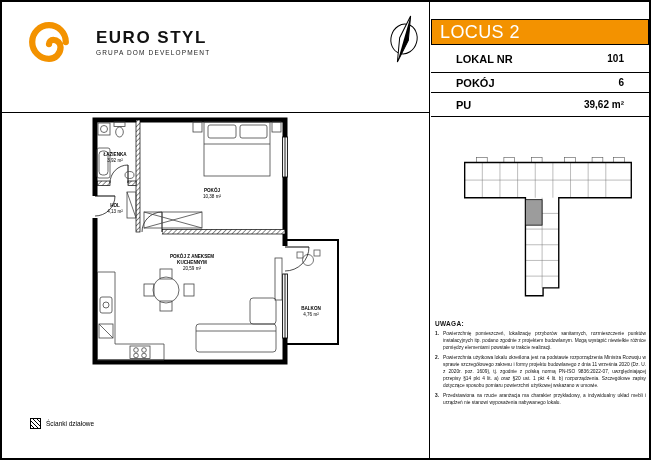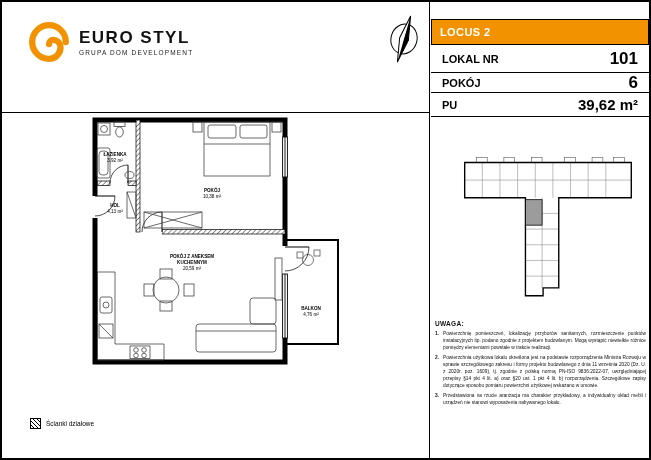--- a/index.html
+++ b/index.html
@@ -6,33 +6,33 @@
   html,body{background:#9a9a9a}
   body{font-family:"Liberation Sans",sans-serif}
   .page{position:relative;width:651px;height:460px;background:#fff;border:2px solid #000;overflow:hidden;margin:0 auto}
   .abs{position:absolute}
 
   
   .hline-left{position:absolute;left:0;top:110px;width:427px;height:1px;background:#000}
   .vline-main{position:absolute;left:427px;top:0;width:1px;height:100%;background:#000}
 
   
-  .logo{position:absolute;left:26px;top:19px;display:flex;align-items:center;gap:9px}
+  .logo{position:absolute;left:26px;top:19px;display:flex;align-items:center;gap:26px}
   .logo-name{font-size:17px;font-weight:bold;letter-spacing:1.5px;color:#111;line-height:1}
   .logo-tag{font-size:6.5px;letter-spacing:1.15px;color:#222;margin-top:3px}
 
   
   .banner{position:absolute;left:429px;top:17px;width:218px;height:26px;background:#F39200;border:1px solid #000;display:flex;align-items:center;padding-left:8px}
-  .banner span{color:#fff;font-weight:bold;font-size:11px;letter-spacing:.4px}
+  .banner span{color:#fff;font-weight:normal;font-size:18px;letter-spacing:.4px}
   .info-table{position:absolute;left:429px;top:43px;width:218px}
-  .row{display:flex;justify-content:space-between;align-items:center;border-bottom:1px solid #000;padding:0 11px;background:#fff}
+  .row{display:flex;justify-content:space-between;align-items:center;border-bottom:1px solid #000;padding:0 25px;background:#fff}
   .row .lbl{font-weight:bold;font-size:11px;color:#000}
-  .row .val{font-weight:bold;font-size:17px;color:#000}
+  .row .val{font-weight:bold;font-size:10px;color:#000}
   .row-1{height:28px}.row-2{height:20px}.row-3{height:20px}.row-4{height:24px}
-  .row-4 .val{font-size:15px}
+  .row-4 .val{font-size:10px}
 
   
   .notes{position:absolute;left:433px;top:318px;width:211px;color:#111}
   .notes h4{font-size:6.5px;font-weight:bold;margin-bottom:4px;letter-spacing:.3px}
   .note{display:flex;margin-bottom:3px}
   .note .n{font-size:4.8px;font-weight:bold;width:8px;flex:none}
   .note .t{font-size:4.8px;line-height:1.45;text-align:justify}
 
   
   .legend{position:absolute;left:28px;top:416px;display:flex;align-items:center;gap:5px}

